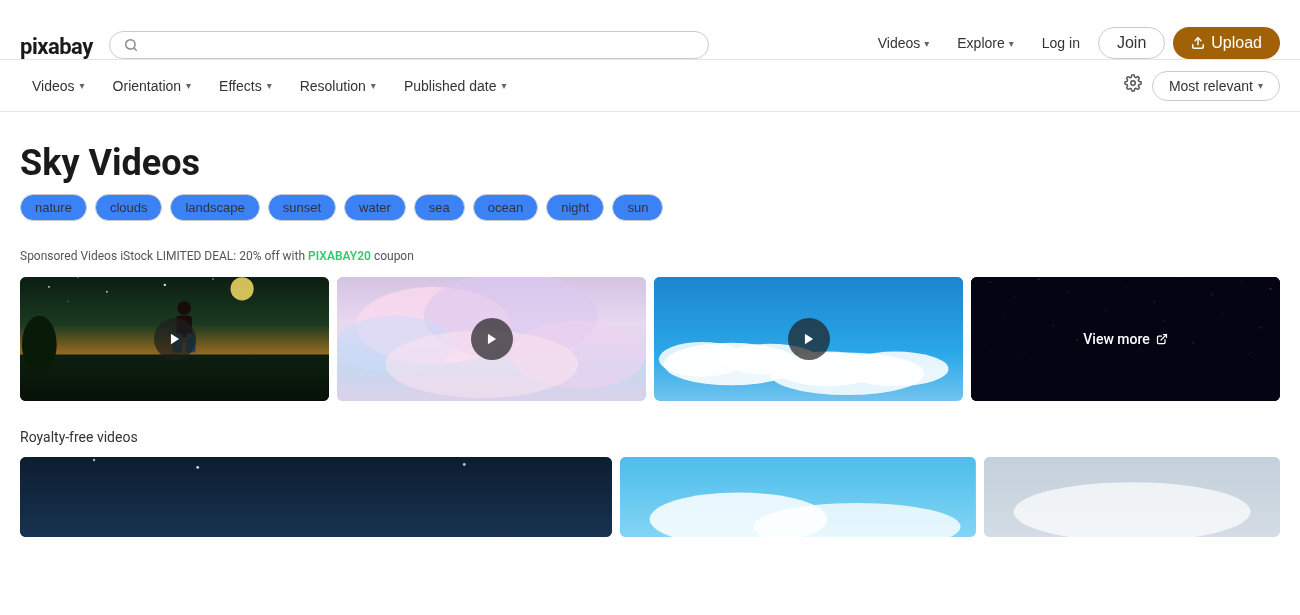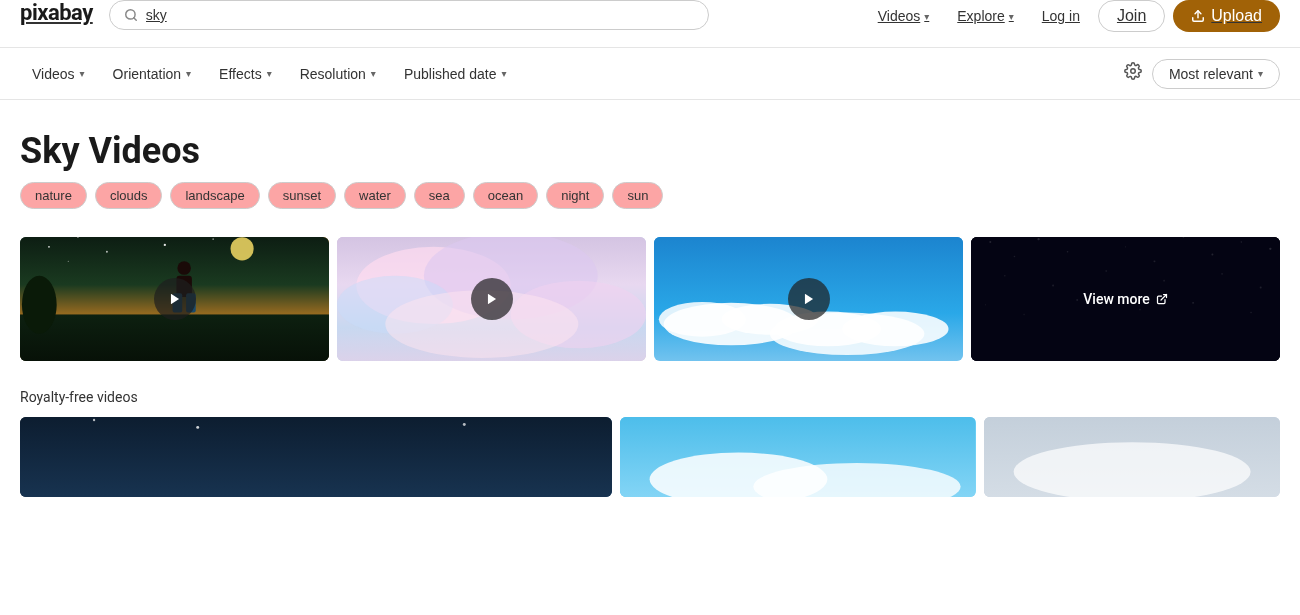--- a/index.html
+++ b/index.html
@@ -1,26 +1,25 @@
 <!DOCTYPE html>
 <html><head>
   <meta charset="utf-8">
   <style>
     * { box-sizing: border-box; margin: 0; padding: 0; }
     body { font-family: -apple-system, BlinkMacSystemFont, 'Segoe UI', Roboto, sans-serif; background: #fff; color: #333; }
 
     
     .header {
       display: flex;
-      align-items: flex-start;
+      align-items: flex-end;
       padding: 0 20px;
-      height: 48px;
+      height: 60px;
       border-bottom: 1px solid #e5e5e5;
       gap: 16px;
-      text-decoration: underline;
     }
     .logo {
       font-size: 22px;
       font-weight: 700;
       color: #1a1a1a;
       letter-spacing: -0.5px;
       white-space: nowrap;
       cursor: pointer;
     }
     .search-bar {
@@ -146,21 +145,21 @@
       flex-wrap: wrap;
       gap: 8px;
       margin-bottom: 28px;
     }
     .tag {
       border: 1px solid #ccc;
       border-radius: 20px;
       padding: 5px 14px;
       font-size: 13px;
       color: #333;
-      background: #fca5a5;
+      background: #3b82f6;
       cursor: pointer;
     }
 
     
     .sponsored-bar {
       font-size: 12px;
       color: #555;
       margin-bottom: 14px;
     }
     .sponsored-bar .coupon-link {
@@ -247,21 +246,20 @@
 <body>
 
 <header class="header">
   <div class="logo">pixabay</div>
 
   <div class="search-bar">
     <svg class="search-icon-svg" width="14" height="14" viewBox="0 0 24 24" fill="none" stroke="#888" stroke-width="2.5" stroke-linecap="round" stroke-linejoin="round">
         <circle cx="11" cy="11" r="8"></circle>
         <line x1="21" y1="21" x2="16.65" y2="16.65"></line>
       </svg>
-    <input type="text" value="sky" style="">
   </div>
 
   <nav class="header-nav">
     <button class="nav-btn">
       <span>Videos</span>
       <span class="chevron">▾</span>
     </button>
     <button class="nav-btn">
       <span>Explore</span>
       <span class="chevron">▾</span>
@@ -324,20 +322,25 @@
     <button class="tag">clouds</button>
     <button class="tag">landscape</button>
     <button class="tag">sunset</button>
     <button class="tag">water</button>
     <button class="tag">sea</button>
     <button class="tag">ocean</button>
     <button class="tag">night</button>
     <button class="tag">sun</button>
   </div>
 
+  <div class="sponsored-bar">
+    <span>Sponsored Videos iStock LIMITED DEAL: 20% off with</span>
+    <span class="coupon-link">PIXABAY20</span>
+    <span> </span><span>coupon</span>
+  </div>
 
   <div class="video-grid">
 
     <div class="video-card">
       <div class="video-bg video-bg-1">
 
         <svg width="100%" height="100%" viewBox="0 0 320 148" preserveAspectRatio="xMidYMid slice">
 
           <defs>
             <linearGradient id="sky1" x1="0" y1="0" x2="0" y2="1">

